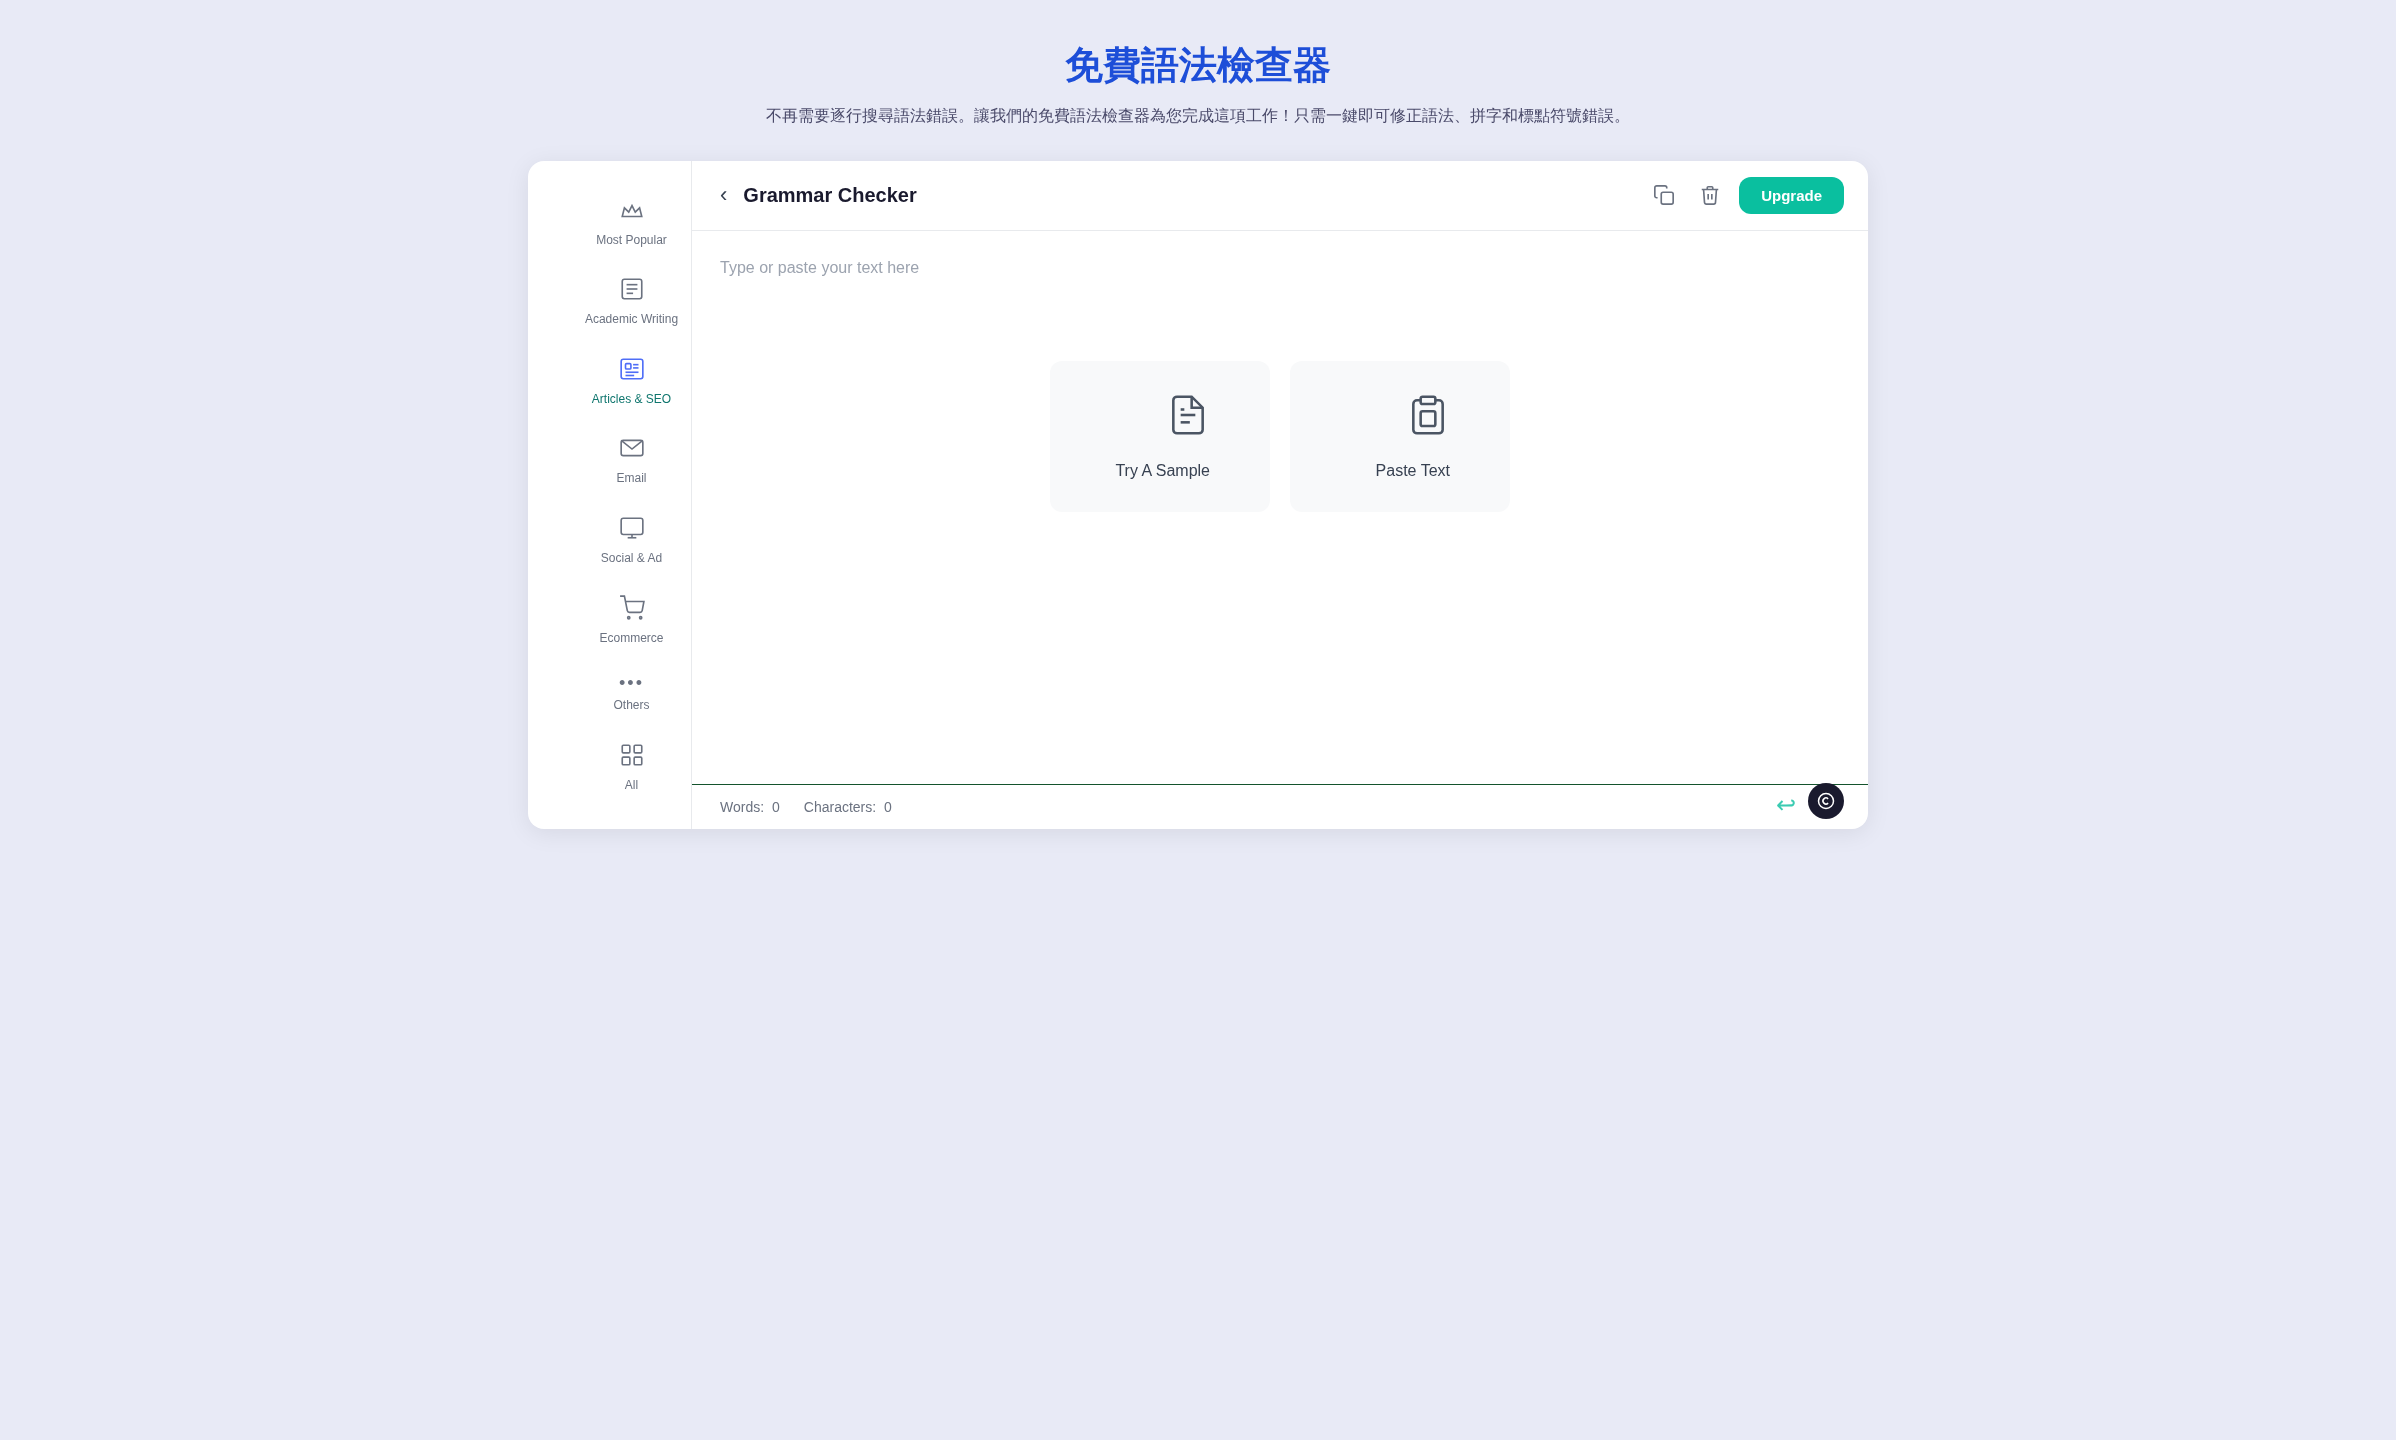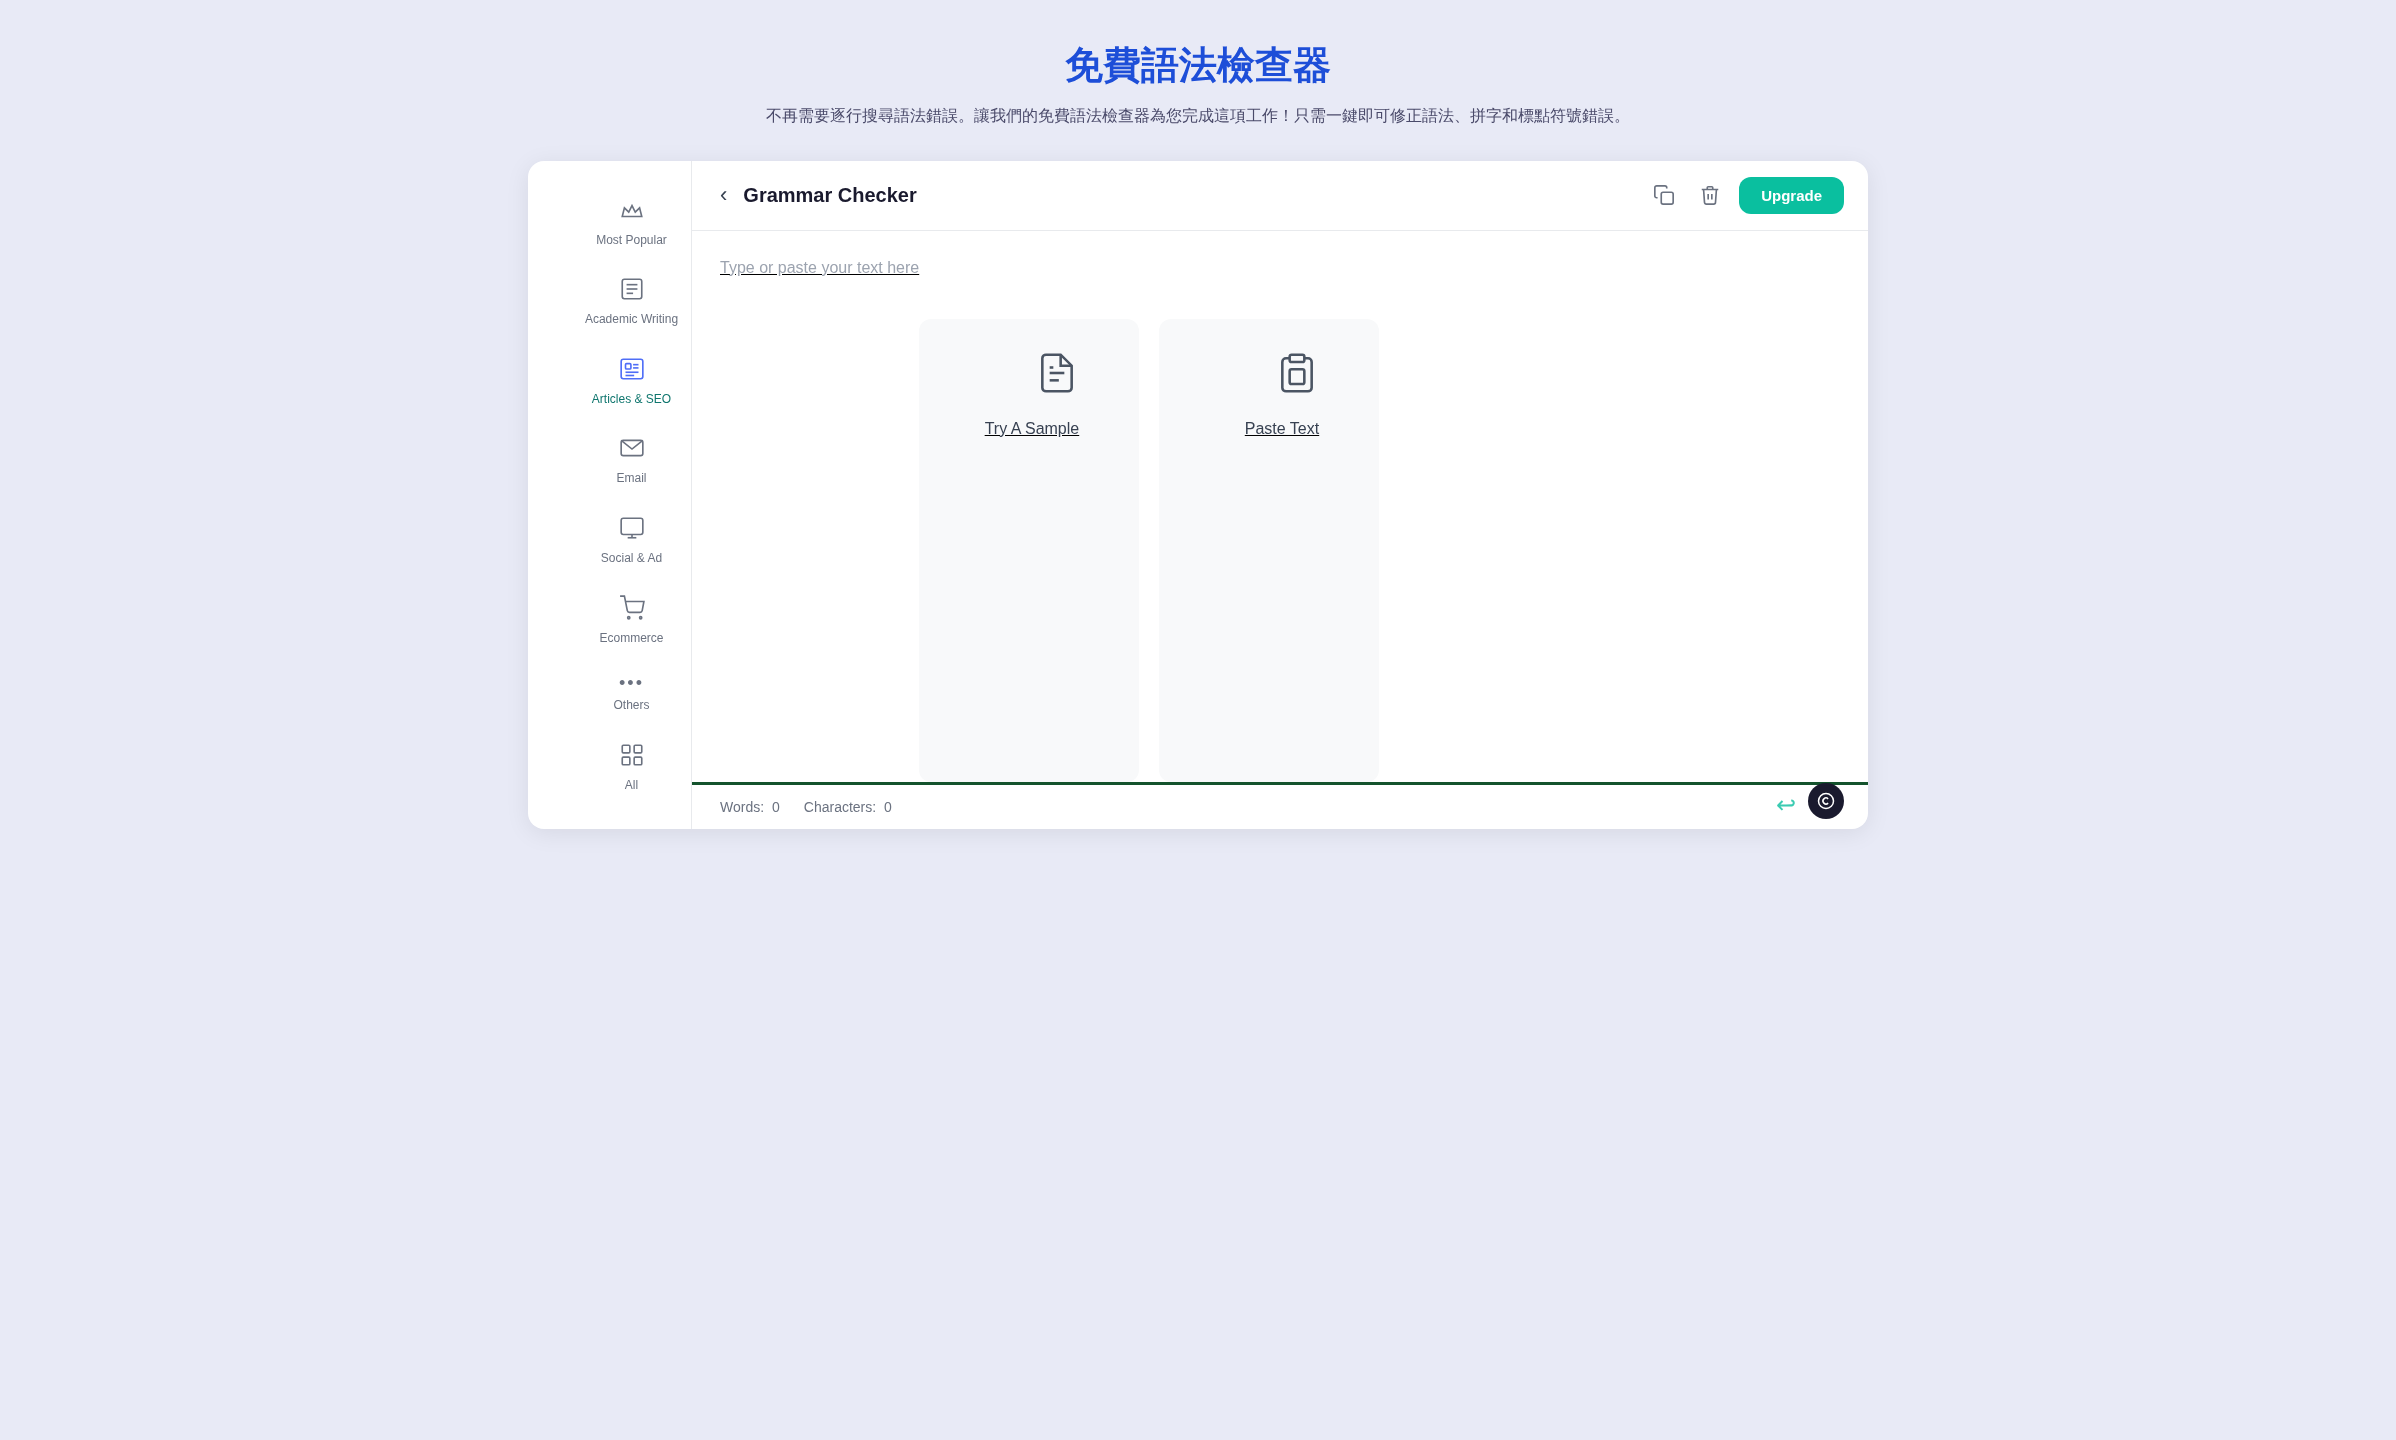--- a/index.html
+++ b/index.html
@@ -150,22 +150,22 @@
       font-size: 15px;
       font-weight: 600;
       cursor: pointer;
     }
 
     
     .editor-area {
       flex: 1;
       padding: 28px 28px 0 28px;
       display: flex;
+      flex-direction: column;
       position: relative;
-      text-decoration: underline;
     }
 
     .text-placeholder {
       color: #9ca3af;
       font-size: 16px;
       margin-bottom: 24px;
     }
 
     .action-cards {
       display: flex;
@@ -194,21 +194,21 @@
 
     .action-card .card-label {
       font-size: 16px;
       color: #374151;
       font-weight: 400;
     }
 
     
     .bottom-bar {
       padding: 14px 28px;
-      border-top: 3px solid #14532d;
+      border-top: 1px solid #14532d;
       display: flex;
       align-items: center;
       gap: 24px;
       color: #6b7280;
       font-size: 14px;
       position: relative;
     }
 
     .bottom-bar .copy-icon {
       position: absolute;

